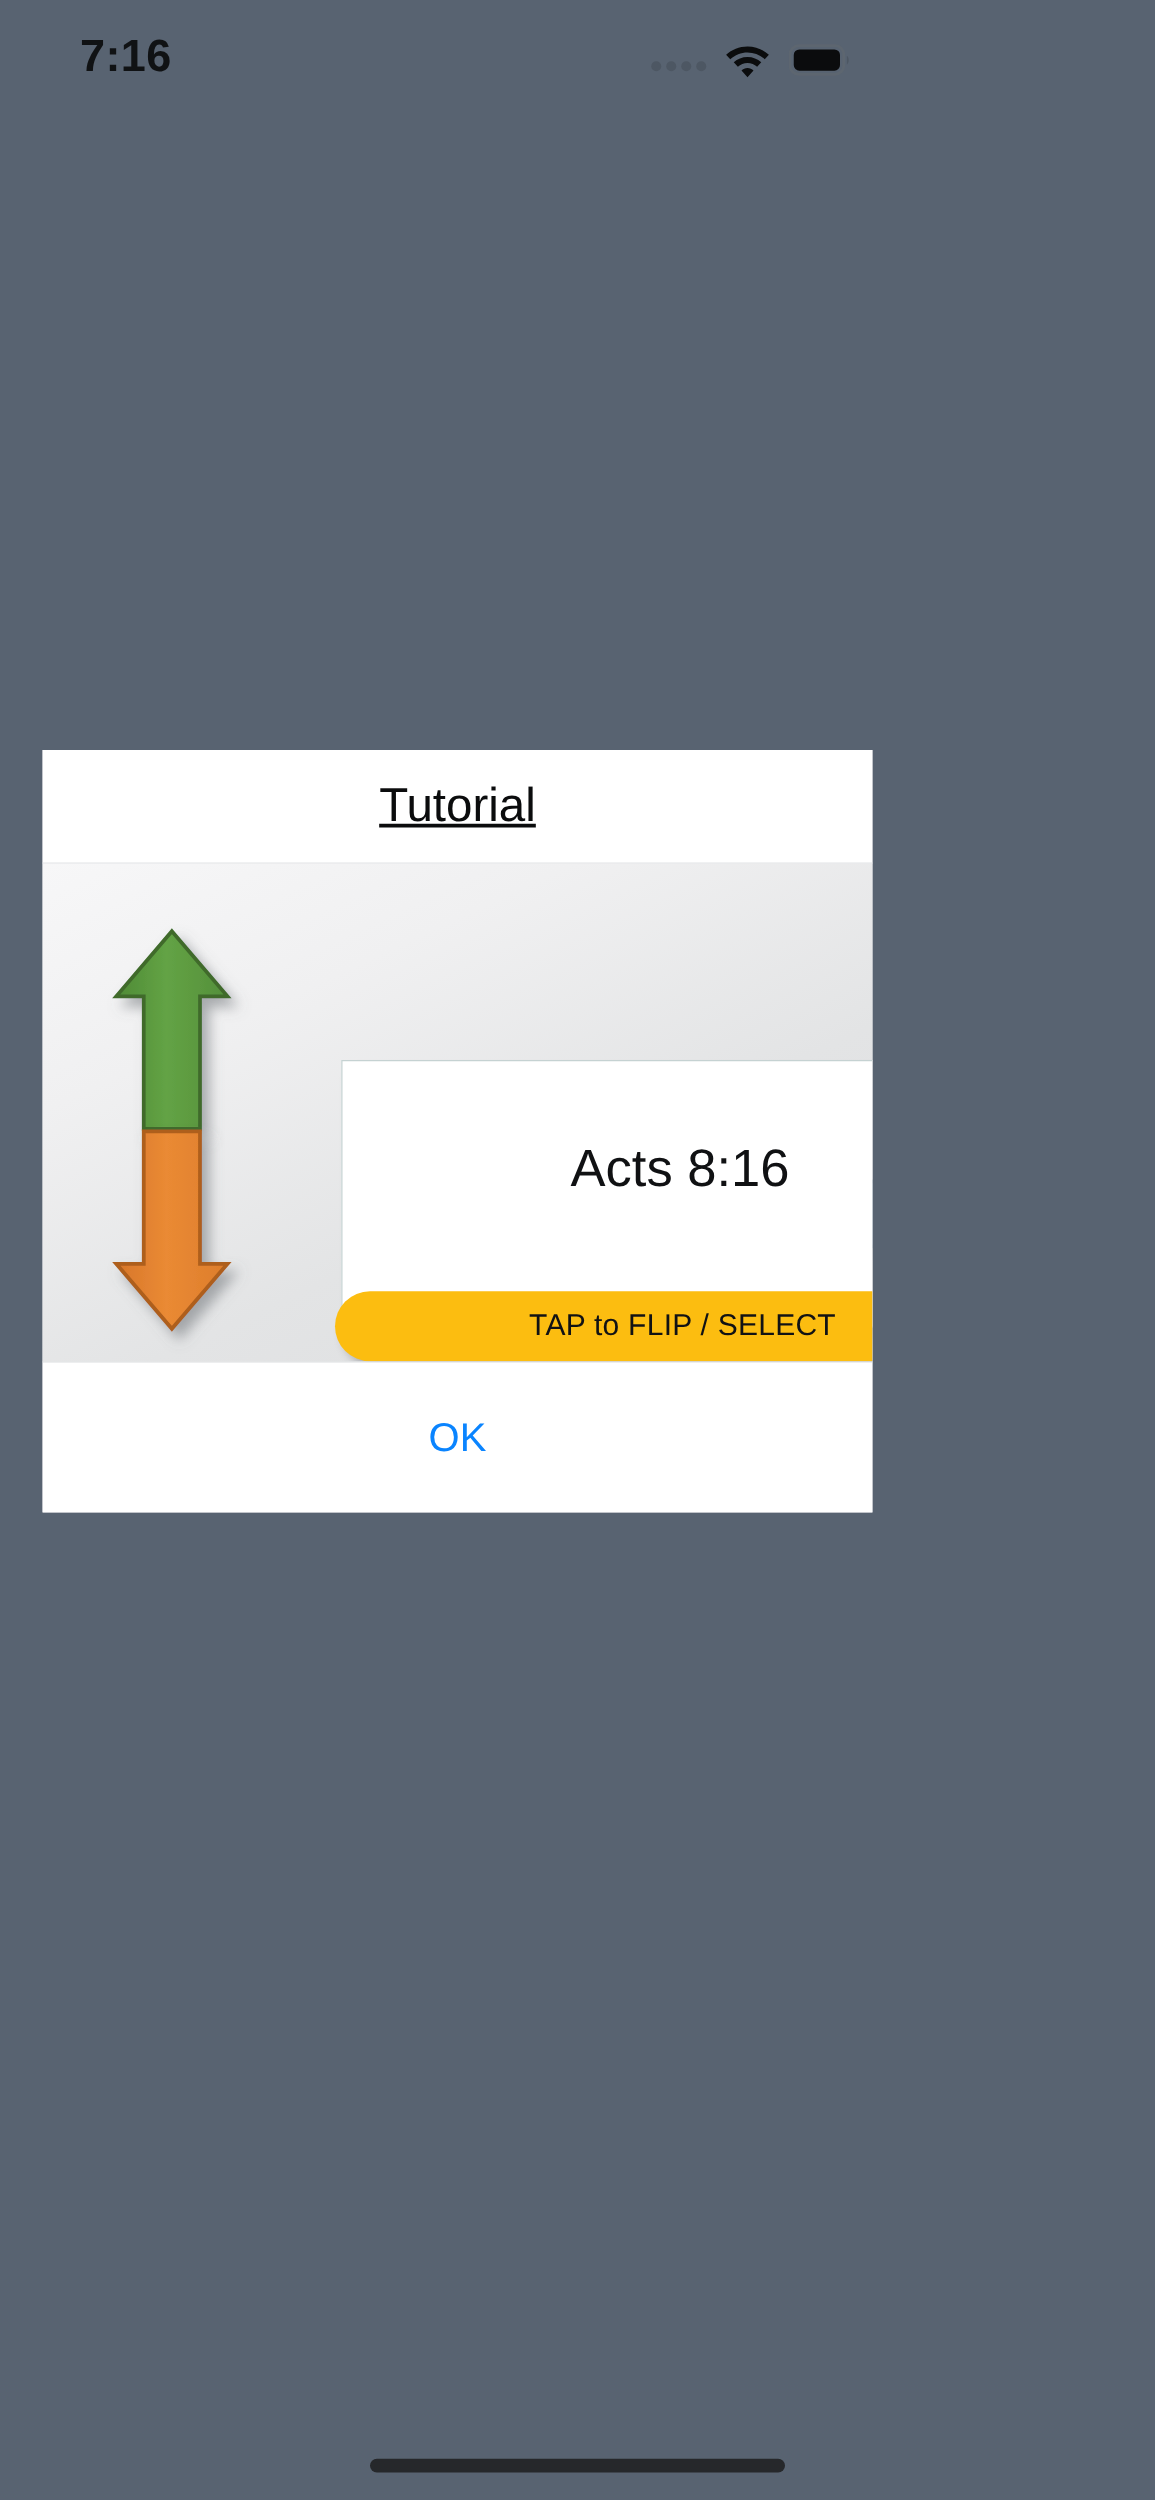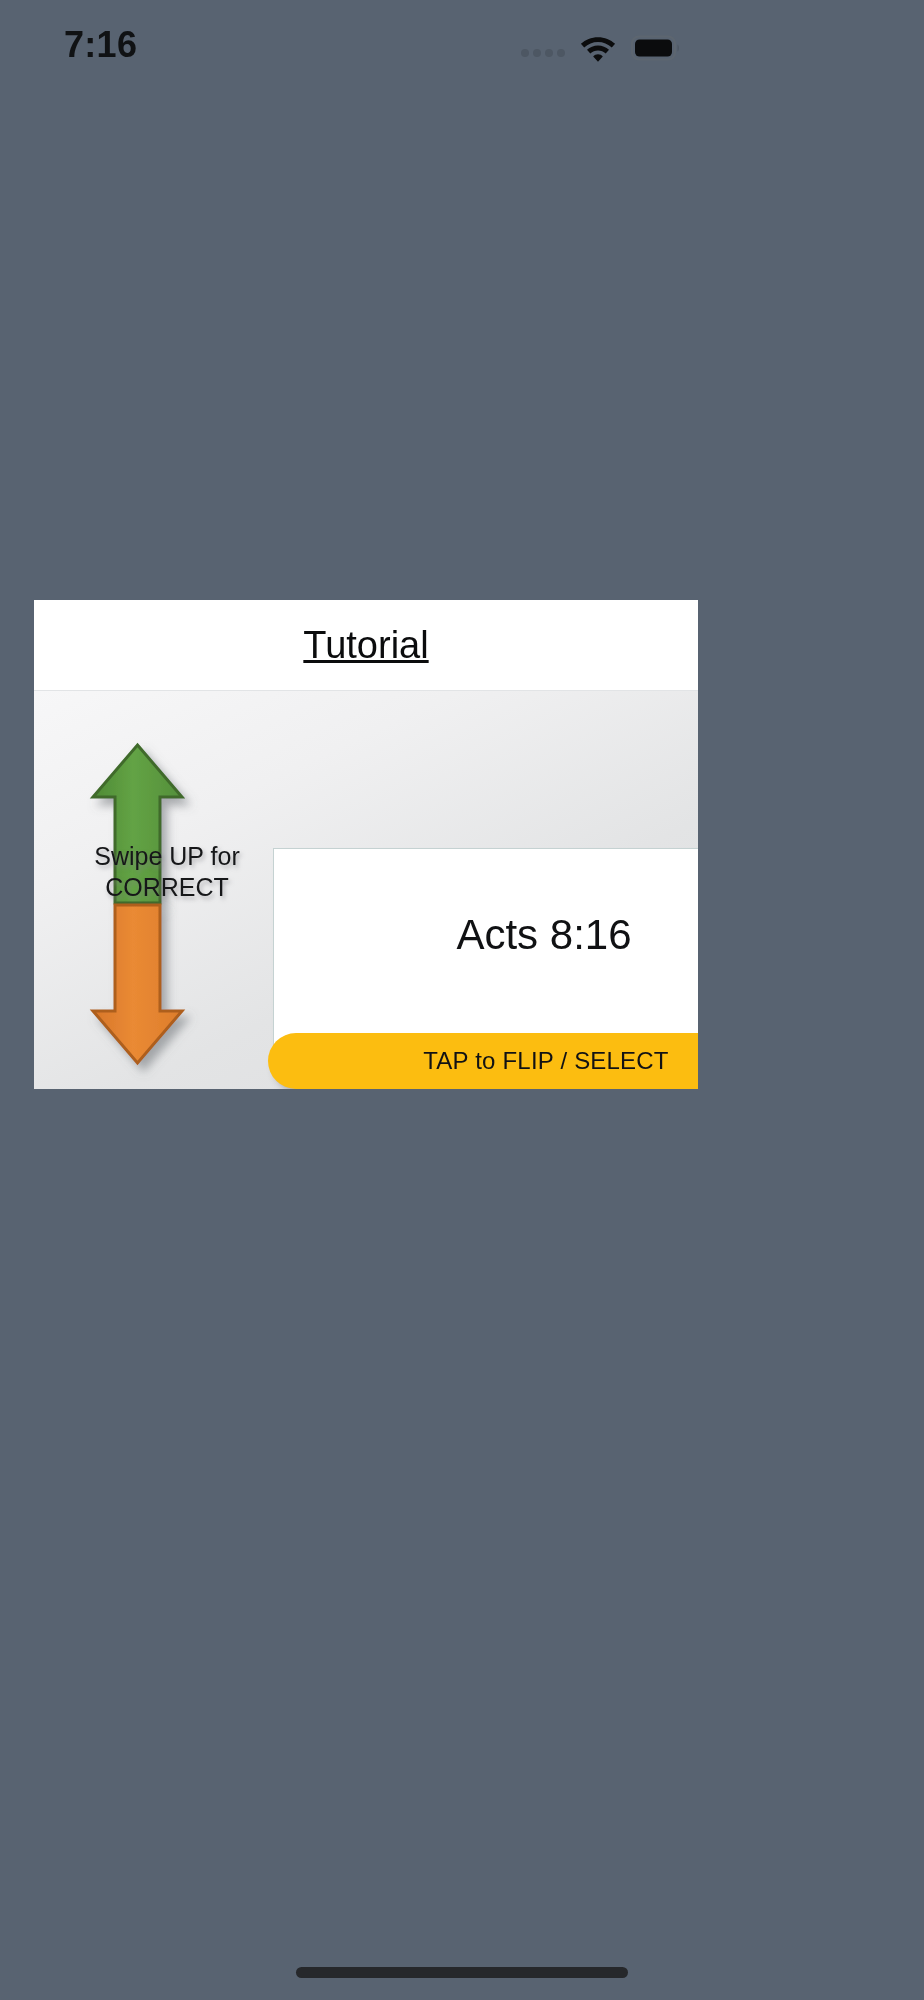--- a/index.html
+++ b/index.html
@@ -260,27 +260,28 @@
 
         <g filter="url(#dropsh)">
           <path d="M256 280 L310 228 L310 254 L516 254 L516 306 L310 306 L310 332 Z" fill="url(#ylwGrad)" stroke="#B98500" stroke-width="3"></path>
         </g>
 
         <g filter="url(#dropsh)">
           <path d="M516 254 L706 254 L706 228 L760 280 L706 332 L706 306 L516 306 Z" fill="url(#bluGrad)" stroke="#1F4A6D" stroke-width="3"></path>
         </g>
       </svg>
 
-      <div class="tut-label label-up">Swipe UP for
-CORRECT</div>
 
       <div class="flashcard">
         <div class="card-verse">Acts 8:16</div>
         <div class="tap-pill">
           <span>TAP to FLIP / SELECT</span>
         </div>
       </div>
     </div>
 
+    <div class="dialog-footer">
+      <button class="ok-button">OK</button>
+    </div>
   </div>
 
   <div class="home-indicator"></div>
 </div>
 
 </body></html>

